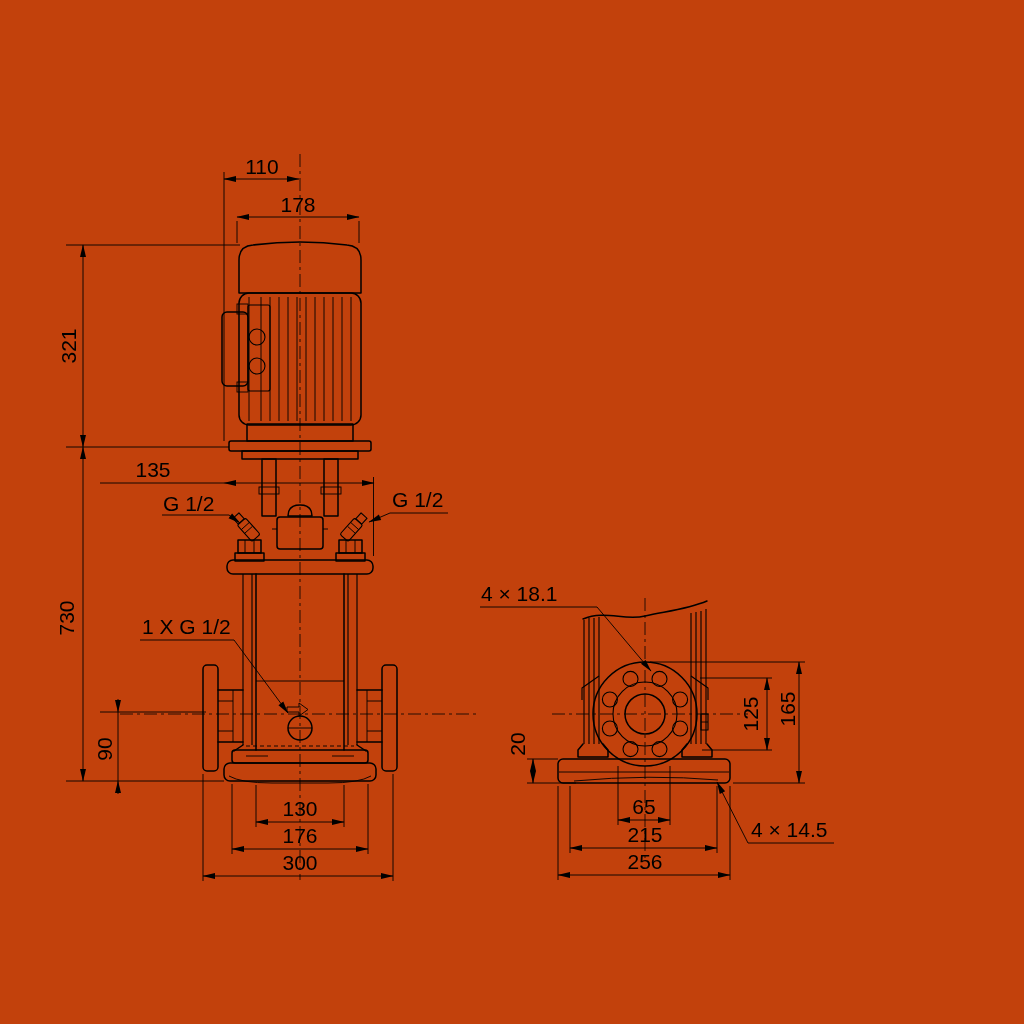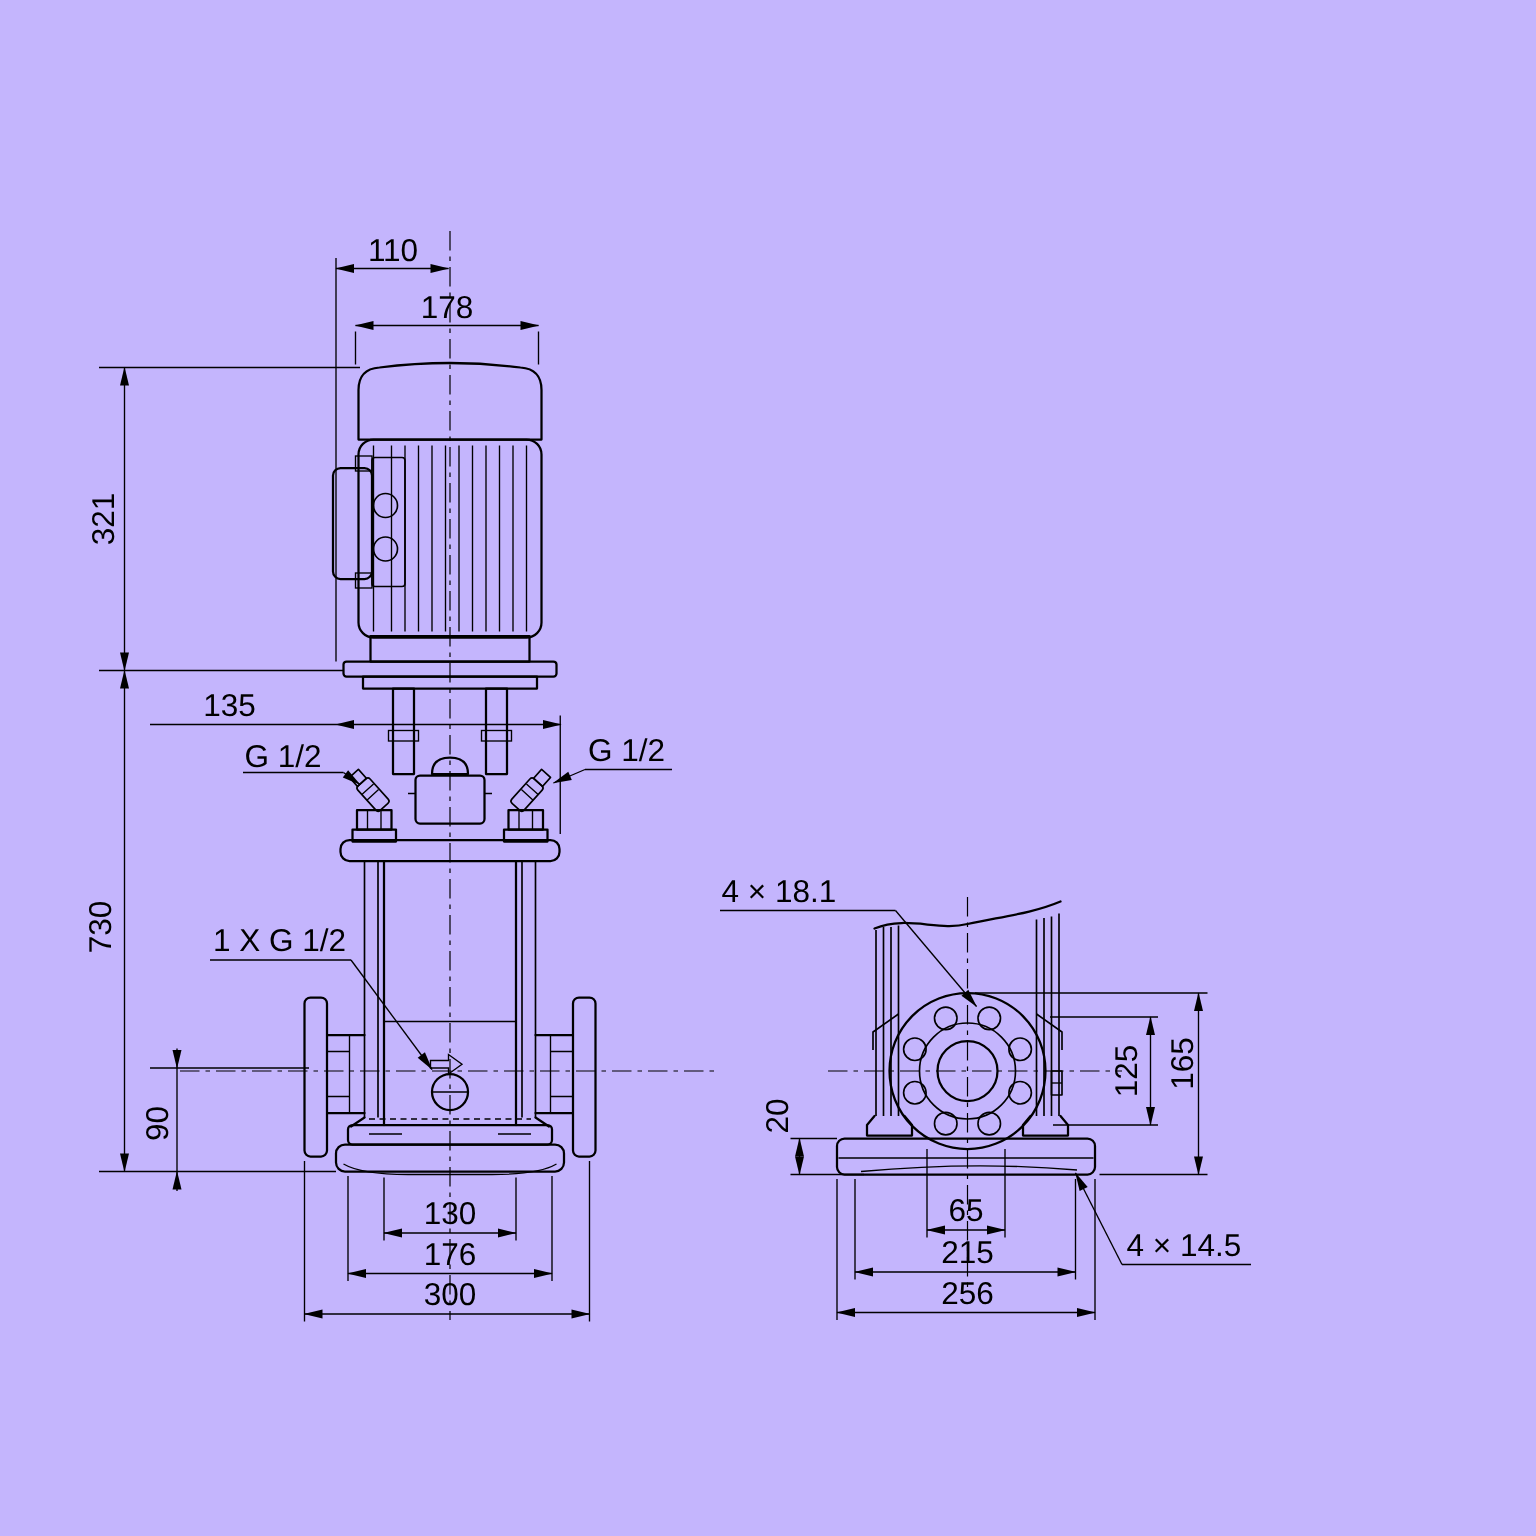--- a/index.html
+++ b/index.html
@@ -1,16 +1,16 @@
 <!DOCTYPE html>
 <html><head>
 <meta charset="utf-8">
 <style>
   html,body{margin:0;padding:0;background:#fff;}
-  .stage{width:1024px;height:1024px;position:relative;background:#c4b5fd;overflow:hidden;}
+  .stage{width:1024px;height:1024px;position:relative;background:#c2410c;overflow:hidden;}
   svg{display:block;}
   .ol{fill:none;stroke:#000;stroke-width:1.5;stroke-linejoin:round;stroke-linecap:round;}
   .md{fill:none;stroke:#000;stroke-width:1.1;stroke-linejoin:round;}
   .th{fill:none;stroke:#000;stroke-width:0.9;}
   .cl{fill:none;stroke:#000;stroke-width:0.8;stroke-dasharray:13 4 3 4;}
   .hd{fill:none;stroke:#000;stroke-width:0.9;stroke-dasharray:4 3;}
   text{font-family:"Liberation Sans", sans-serif;font-size:21px;fill:#000;}
 </style>
 </head>
 <body>

